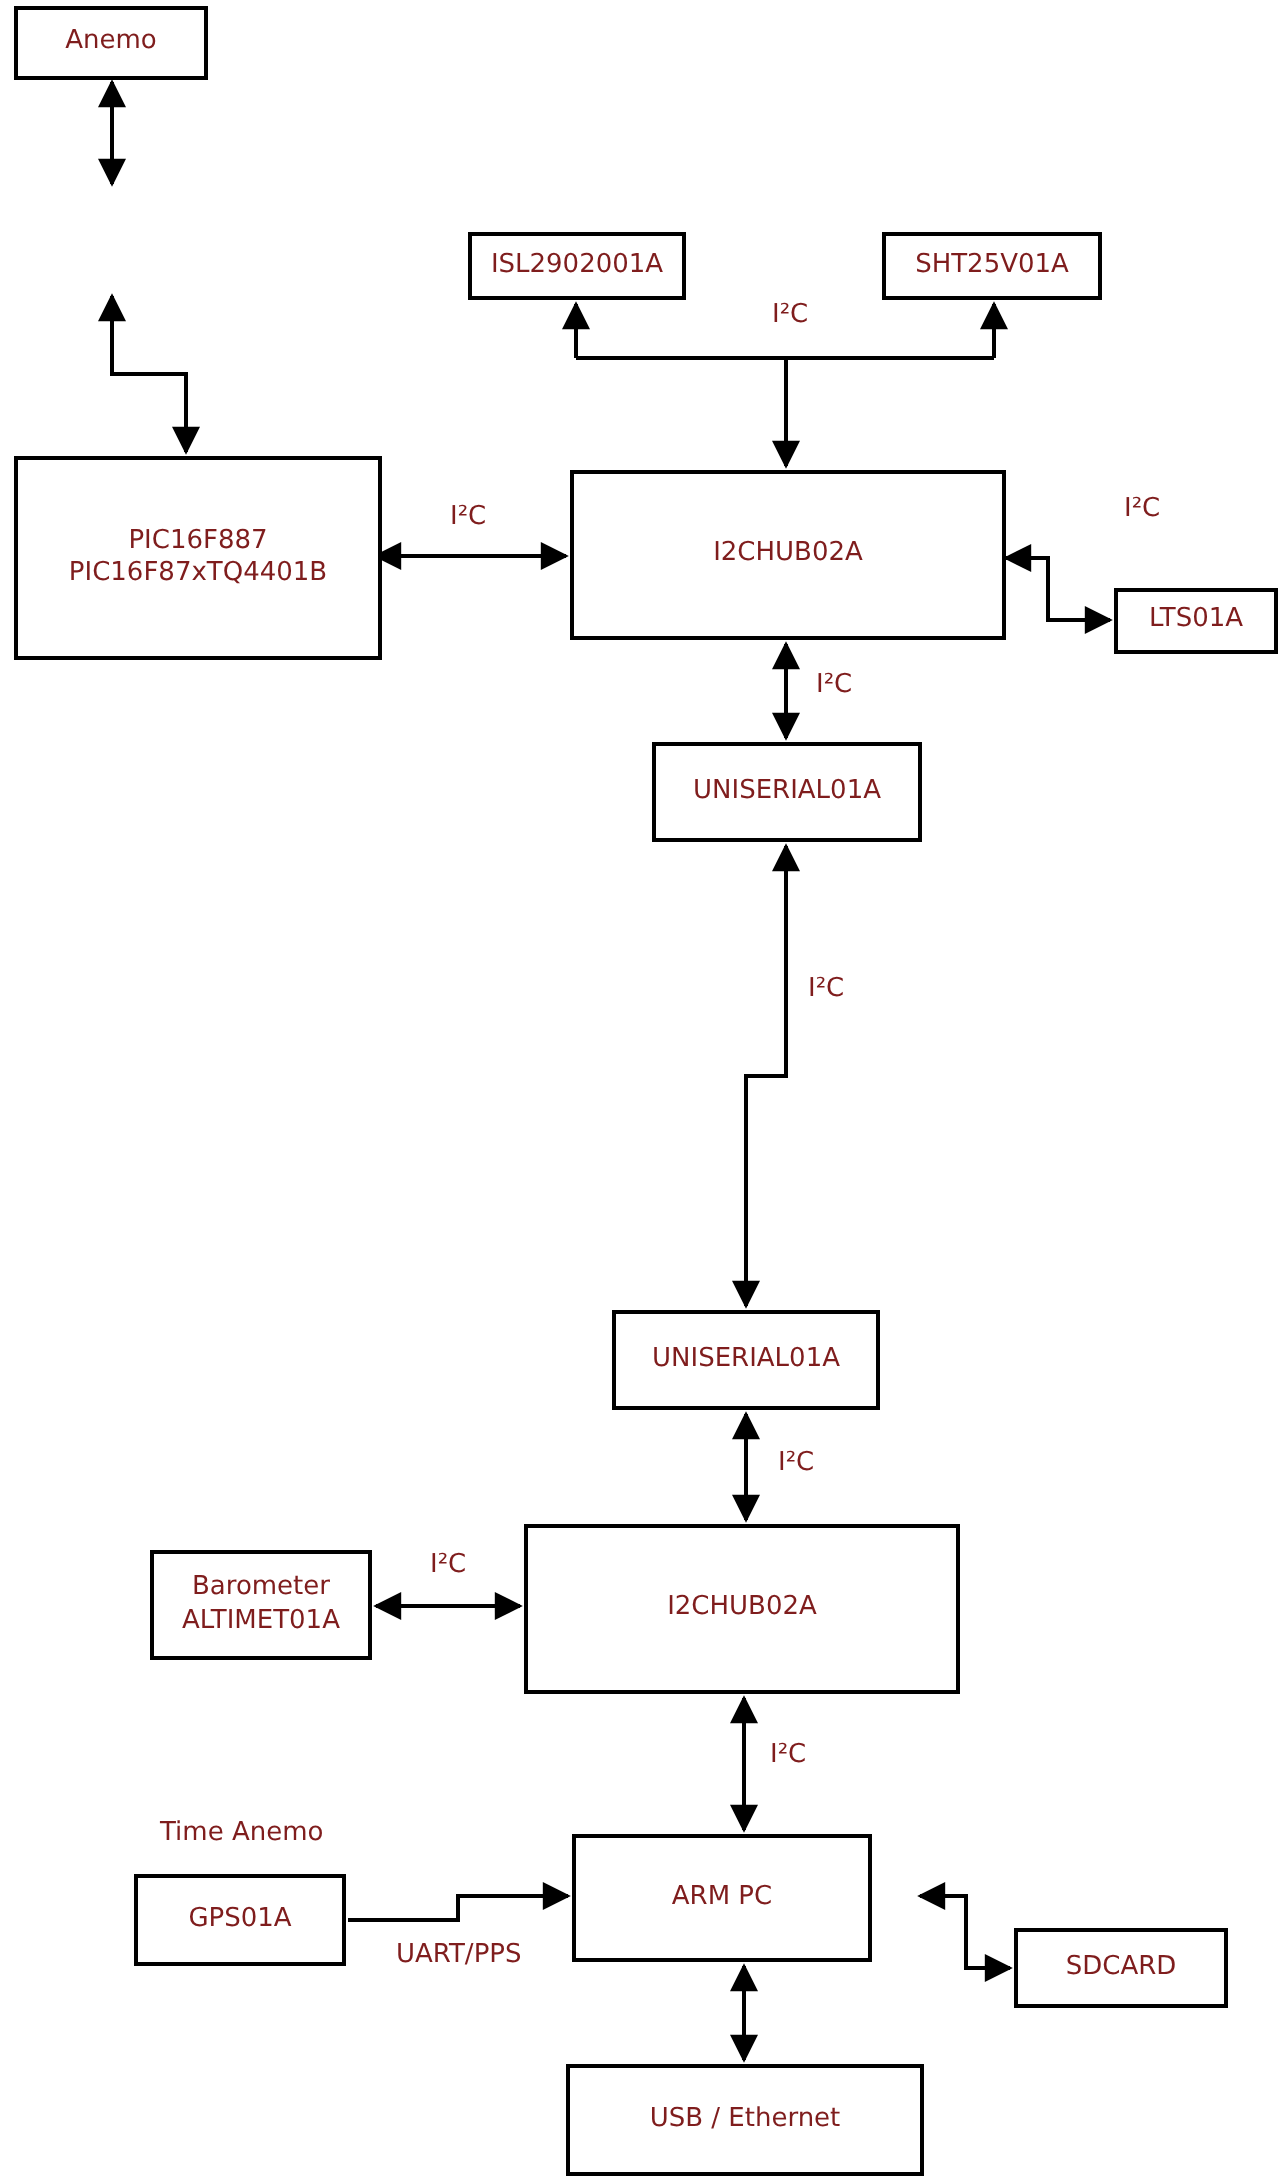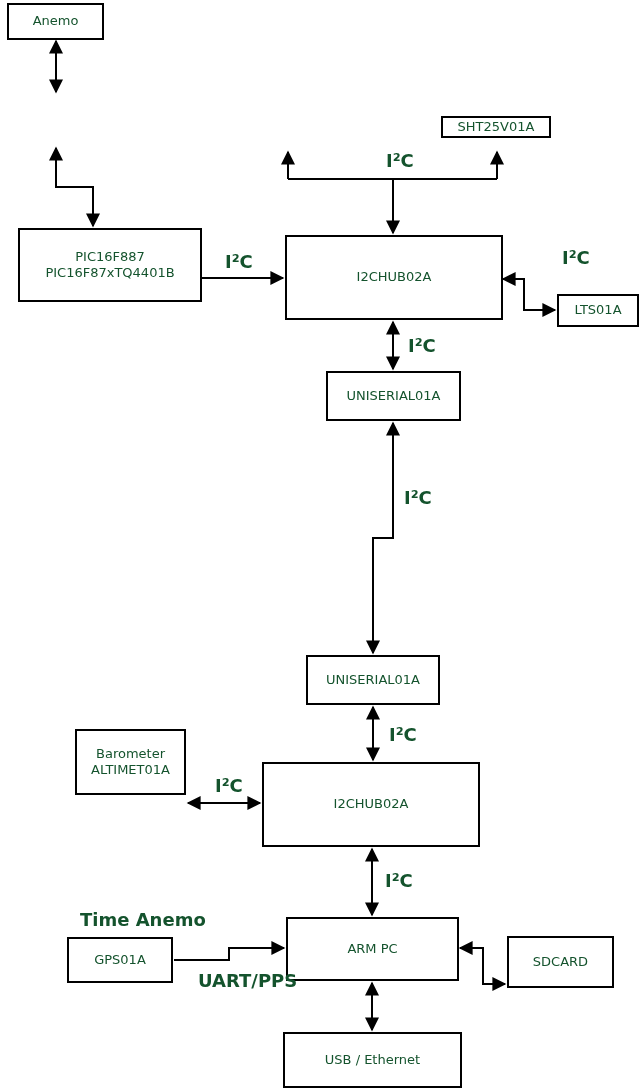--- a/index.html
+++ b/index.html
@@ -6,21 +6,21 @@
     margin: 0;
     padding: 0;
     background: #ffffff;
   }
   .canvas {
     position: relative;
     width: 640px;
     height: 1089px;
     background: #ffffff;
     font-family: "DejaVu Sans", "Liberation Sans", sans-serif;
-    color: #14532d;
+    color: #7f1d1d;
     overflow: hidden;
   }
   .wires {
     position: absolute;
     left: 0;
     top: 0;
     width: 640px;
     height: 1089px;
   }
   .wire {
@@ -36,23 +36,22 @@
     display: flex;
     align-items: center;
     justify-content: center;
     text-align: center;
     font-size: 13px;
     line-height: 1.25;
     white-space: pre-line;
   }
   .edge-label {
     position: absolute;
-    font-size: 18px;
+    font-size: 13px;
     white-space: nowrap;
-    font-weight: bold;
   }
 </style>
 </head>
 <body>
 
 <div class="canvas">
 
   <svg class="wires" width="640" height="1089" viewBox="0 0 640 1089" xmlns="http://www.w3.org/2000/svg">
     <defs>
       <marker id="arrow" viewBox="0 0 10 10" refX="9" refY="5" markerWidth="9" markerHeight="7" orient="auto-start-reverse">
@@ -86,44 +85,45 @@
     <path class="wire" d="M 174 960 L 229 960 L 229 948 L 284 948" marker-end="url(#arrow)"></path>
 
     <path class="wire" d="M 460 948 L 483 948 L 483 984 L 505 984" marker-start="url(#arrow)" marker-end="url(#arrow)"></path>
 
     <path class="wire" d="M 372 983 L 372 1030" marker-start="url(#arrow)" marker-end="url(#arrow)"></path>
   </svg>
 
   <div class="node" style="left:7px; top:3px; width:97px; height:37px">Anemo</div>
 
 
-  <div class="node" style="left:18px; top:228px; width:184px; height:74px">PIC16F887
+  <div class="node" style="left:7px; top:228px; width:184px; height:102px">PIC16F887
 PIC16F87xTQ4401B</div>
 
+  <div class="node" style="left:234px; top:116px; width:109px; height:34px">ISL2902001A</div>
 
-  <div class="node" style="left:441px; top:116px; width:110px; height:22px">SHT25V01A</div>
+  <div class="node" style="left:441px; top:116px; width:110px; height:34px">SHT25V01A</div>
 
   <div class="node" style="left:285px; top:235px; width:218px; height:85px">I2CHUB02A</div>
 
   <div class="node" style="left:557px; top:294px; width:82px; height:33px">LTS01A</div>
 
   <div class="node" style="left:326px; top:371px; width:135px; height:50px">UNISERIAL01A</div>
 
   <div class="node" style="left:306px; top:655px; width:134px; height:50px">UNISERIAL01A</div>
 
-  <div class="node" style="left:75px; top:729px; width:111px; height:66px">Barometer
+  <div class="node" style="left:75px; top:775px; width:111px; height:55px">Barometer
 ALTIMET01A</div>
 
   <div class="node" style="left:262px; top:762px; width:218px; height:85px">I2CHUB02A</div>
 
   <div class="node" style="left:67px; top:937px; width:106px; height:46px">GPS01A</div>
 
-  <div class="node" style="left:286px; top:917px; width:173px; height:64px">ARM PC</div>
+  <div class="node" style="left:286px; top:917px; width:150px; height:64px">ARM PC</div>
 
-  <div class="node" style="left:507px; top:936px; width:107px; height:52px">SDCARD</div>
+  <div class="node" style="left:507px; top:964px; width:107px; height:40px">SDCARD</div>
 
   <div class="node" style="left:283px; top:1032px; width:179px; height:56px">USB / Ethernet</div>
 
   <span class="edge-label" style="left:386px; top:150px">I²C</span>
 
   <span class="edge-label" style="left:225px; top:251px">I²C</span>
 
   <span class="edge-label" style="left:562px; top:247px">I²C</span>
 
   <span class="edge-label" style="left:408px; top:335px">I²C</span>

